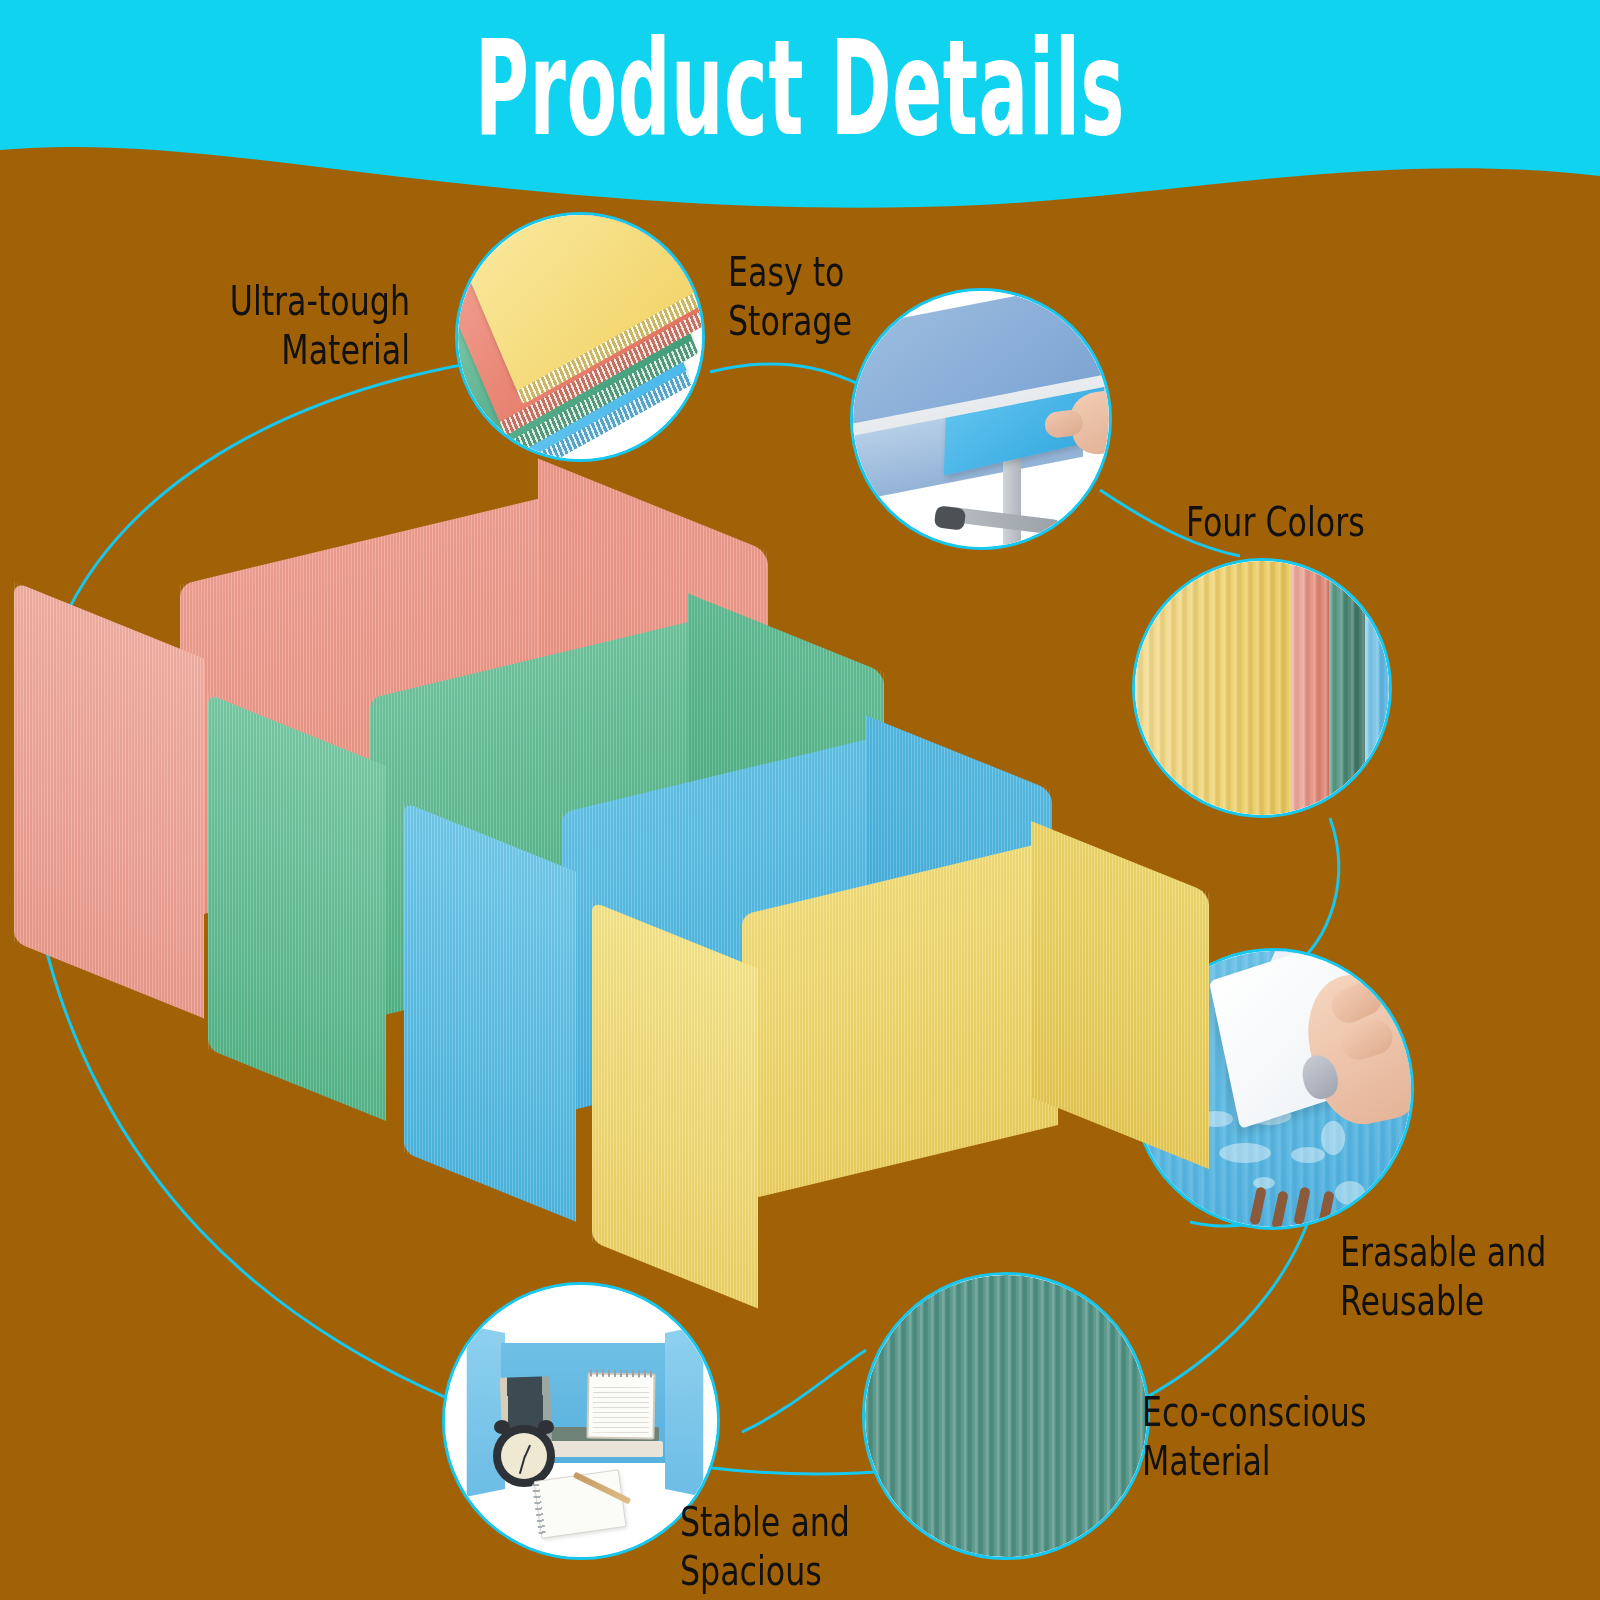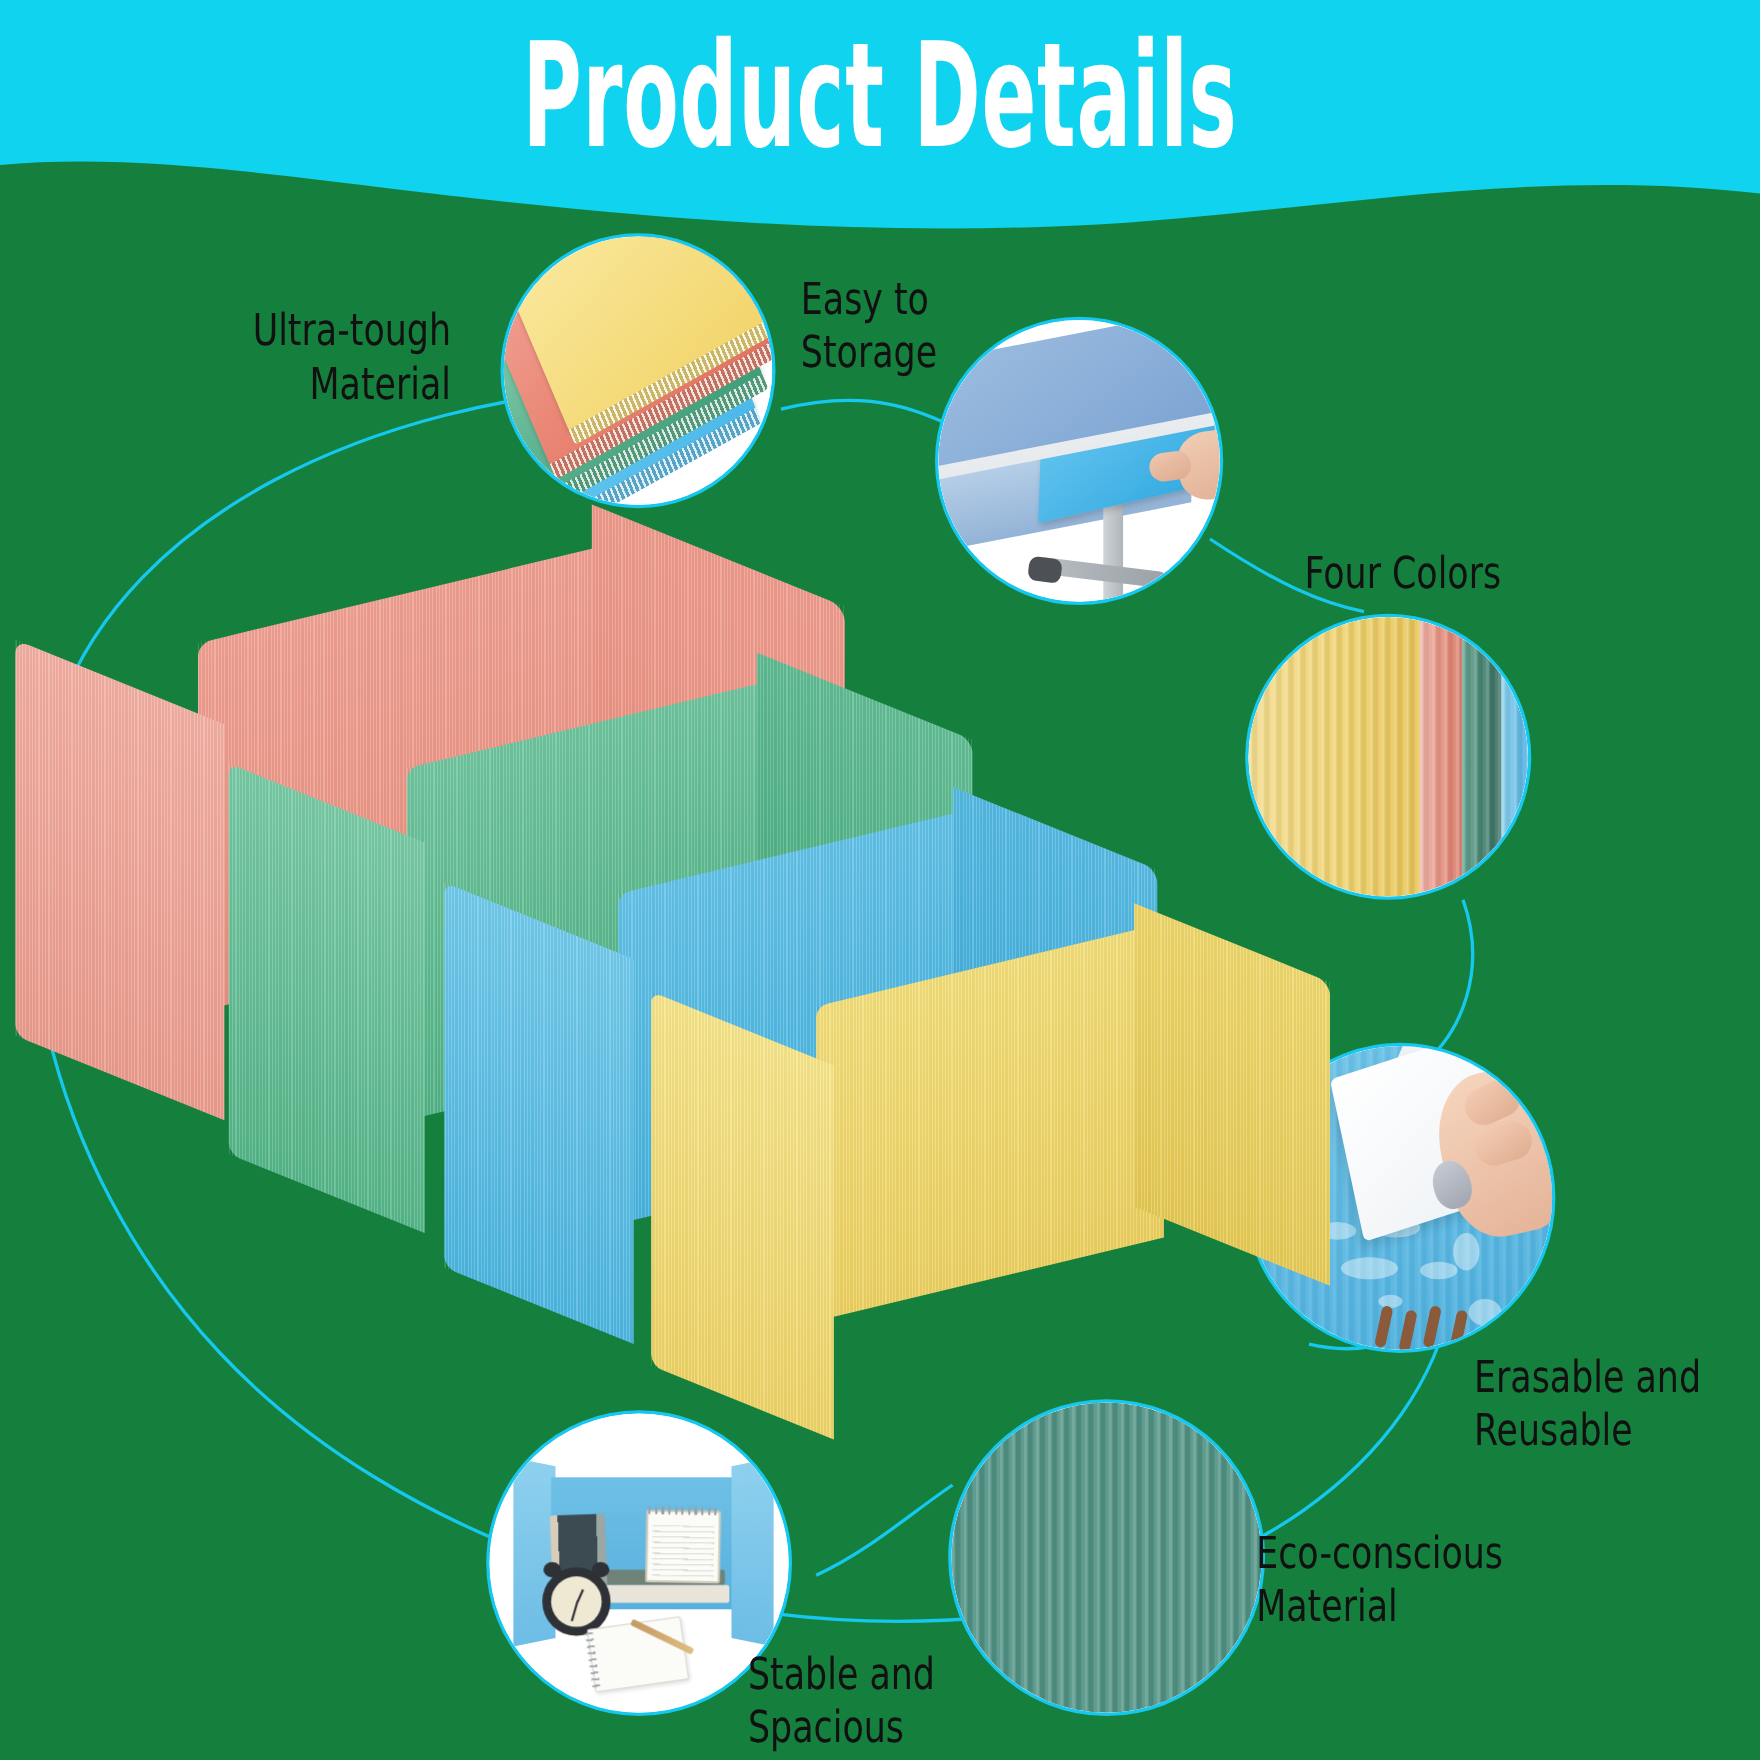--- a/index.html
+++ b/index.html
@@ -4,21 +4,21 @@
 <title>Product Details</title>
 <style>
   html,body{margin:0;padding:0;}
   body{
     width:1600px;height:1600px;
     background:#ffffff;
     font-family:"Liberation Sans", sans-serif;
     overflow:hidden;
     position:relative;
   }
-  #stage{position:relative;width:1600px;height:1600px;overflow:hidden;background:#15803d;}
+  #stage{position:relative;width:1600px;height:1600px;overflow:hidden;background:#a16207;}
 
   
   .banner{position:absolute;left:0;top:0;width:1600px;height:230px;}
   .banner svg{display:block;width:1600px;height:230px;}
   .banner-title{
     position:absolute;left:0;top:22px;width:1600px;
     text-align:center;
     color:#ffffff;
     font-family:"Liberation Sans Narrow","DejaVu Sans Condensed","Liberation Sans",sans-serif;
     font-size:132px;

